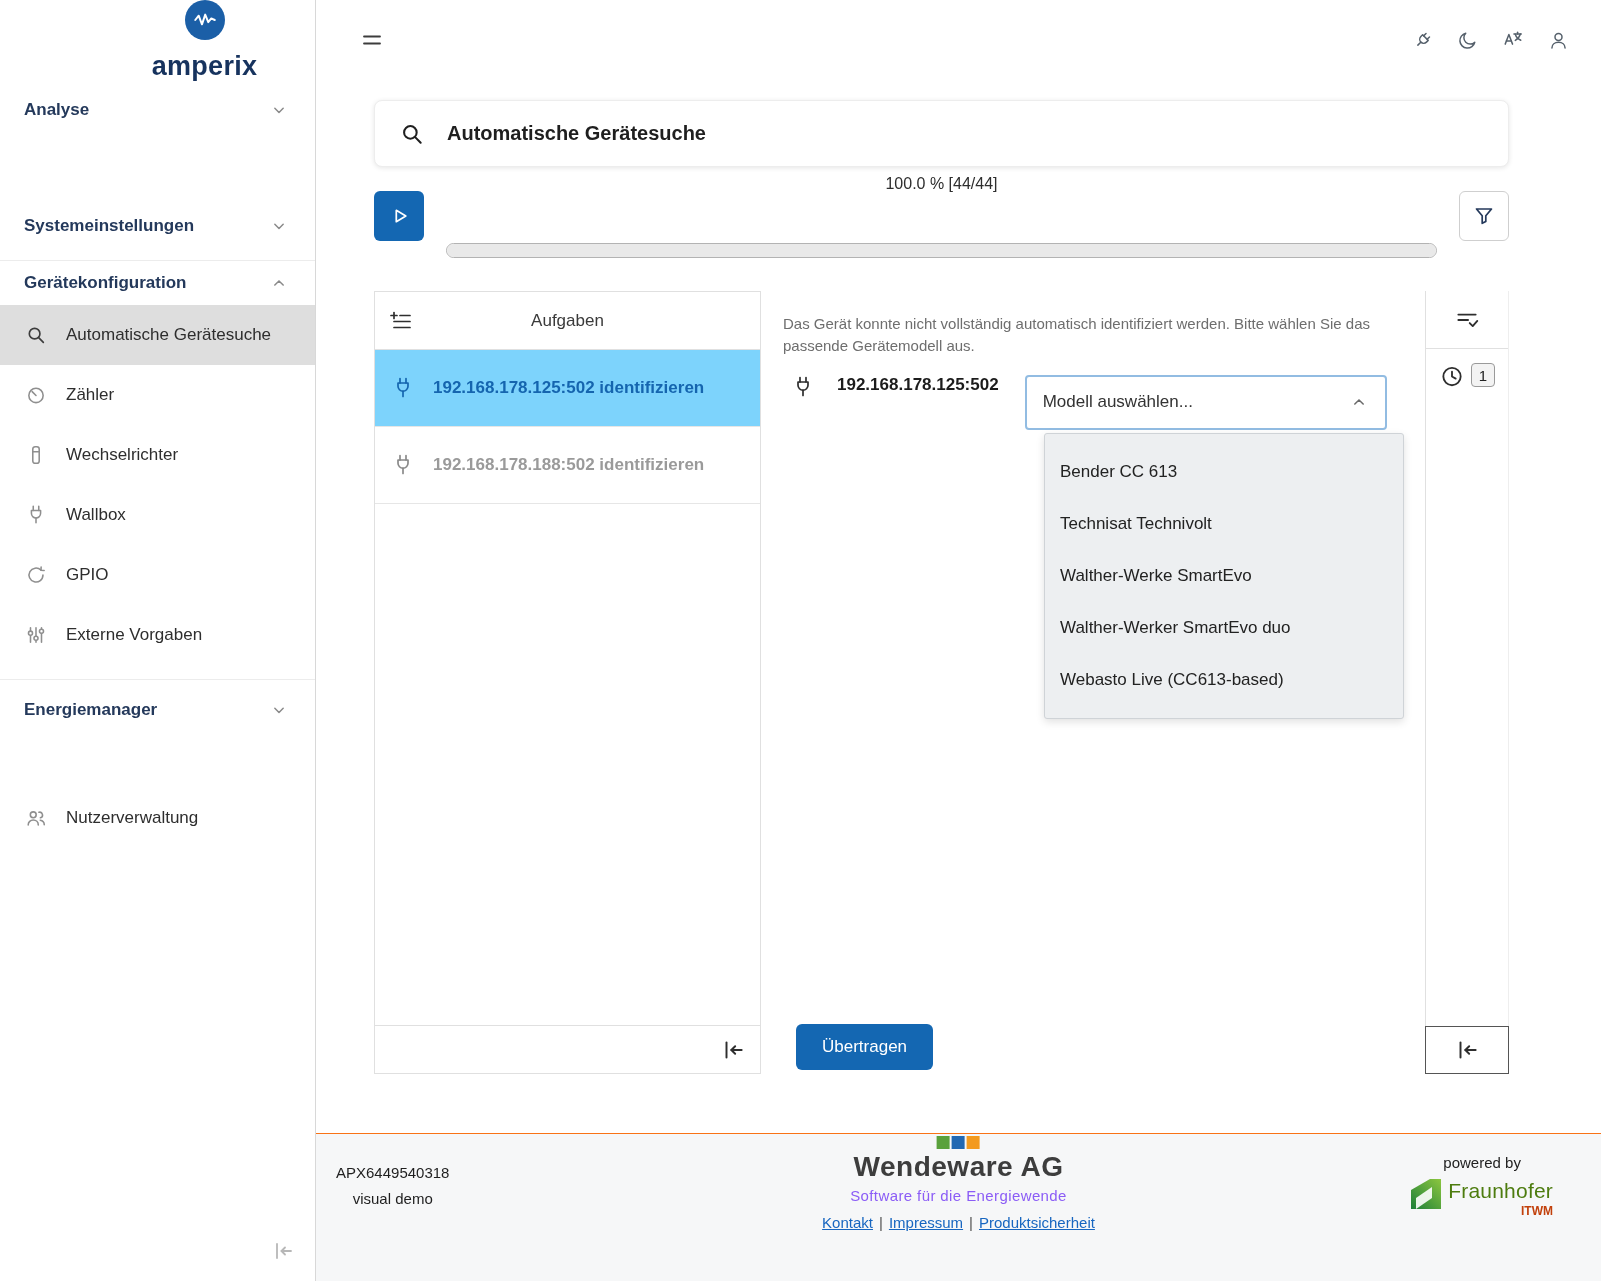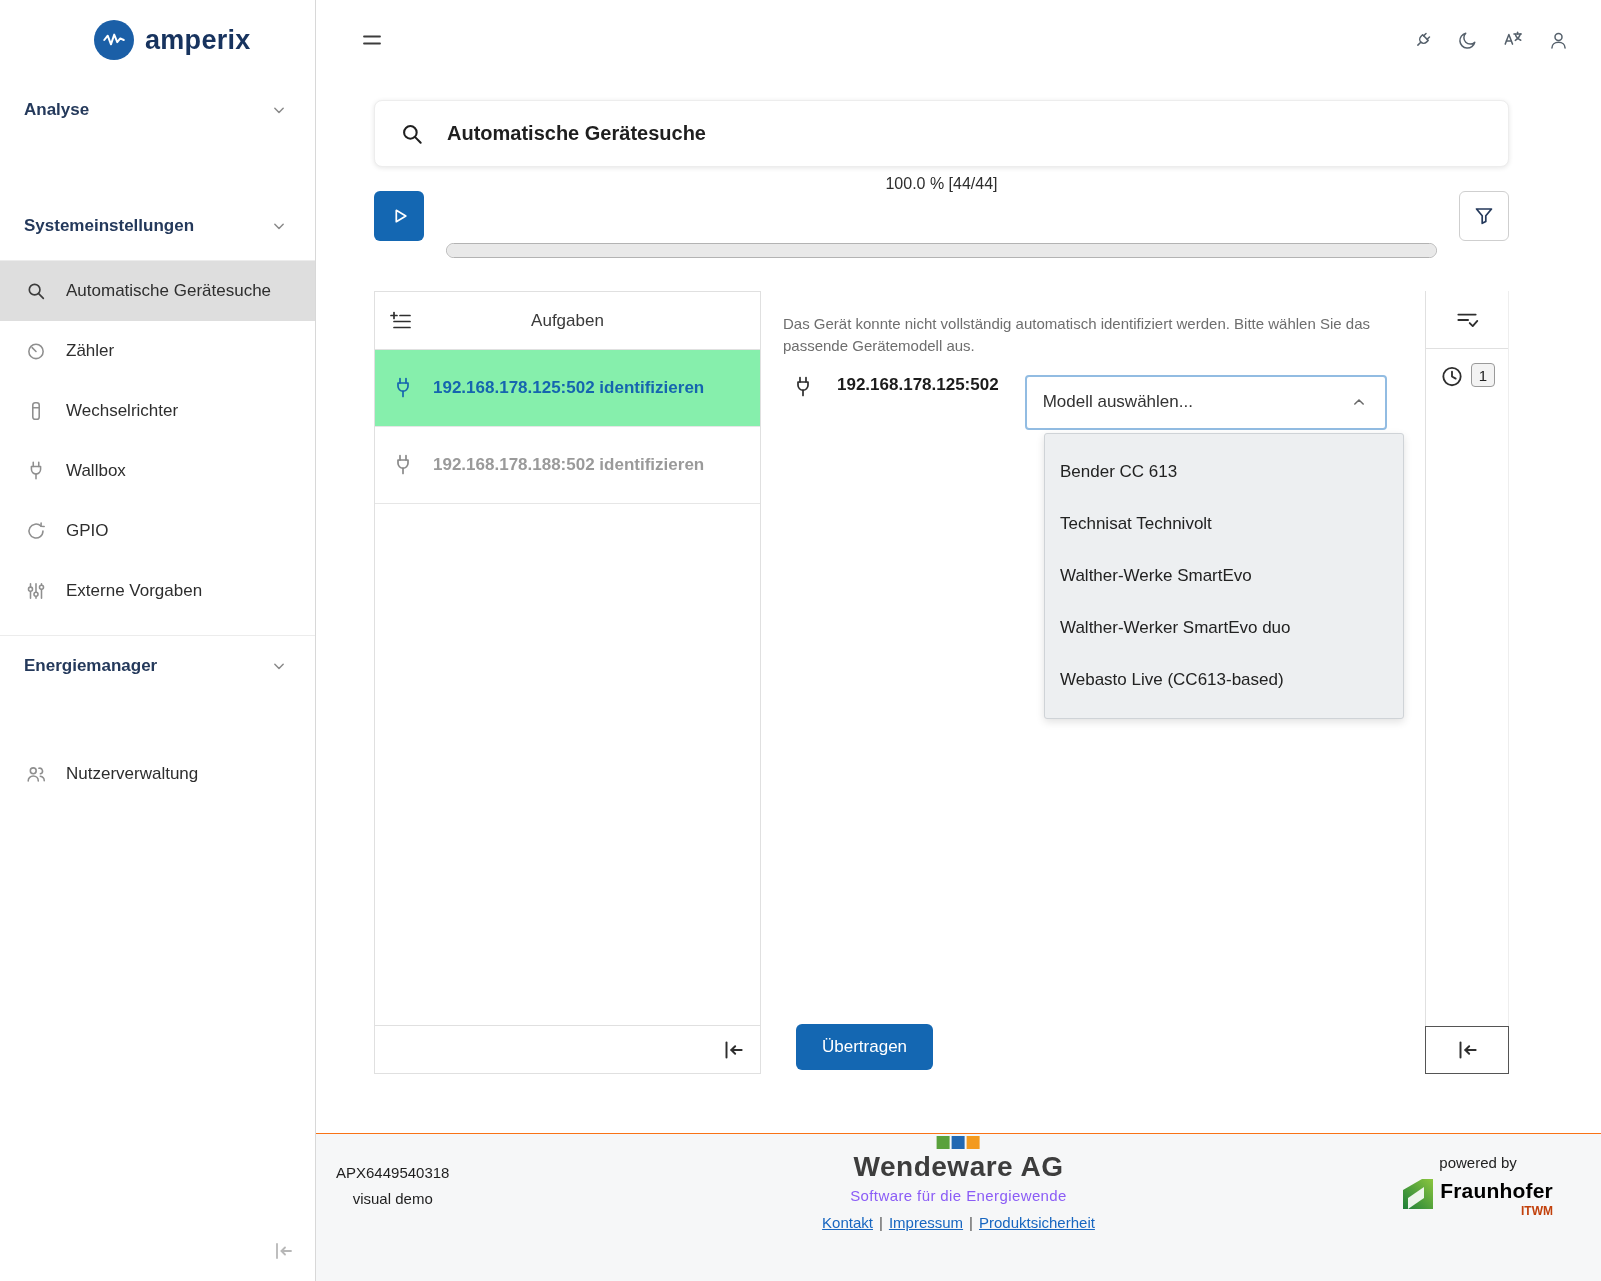--- a/index.html
+++ b/index.html
@@ -4,21 +4,21 @@
 <title>amperix</title>
 <style>
   * { margin:0; padding:0; box-sizing:border-box; }
   html,body { width:1601px; height:1281px; }
   body { font-family:"Liberation Sans","DejaVu Sans",sans-serif; background:#fff; color:#222; overflow:hidden; }
   svg { display:block; }
   .app { display:flex; width:100%; height:100%; }
 
   
   .sidebar { width:316px; min-width:316px; background:#fff; border-right:1px solid #d8d8d8; display:flex; flex-direction:column; position:relative; }
-  .logo-row { height:80px; display:flex; align-items:center; padding-left:94px; gap:11px; }
+  .logo-row { height:80px; display:flex; align-items:center; padding-left:94px; gap:11px;flex-direction:column; }
   .logo-mark { width:40px; height:40px; border-radius:50%; background:#1b5fa7; display:flex; align-items:center; justify-content:center; color:#fff; flex:0 0 auto; }
   .brand-name { font-size:27px; font-weight:600; color:#17335e; letter-spacing:.3px; }
   .nav { padding-top:8px; display:flex; flex-direction:column; flex:1; }
   .nav-header { display:flex; align-items:center; justify-content:space-between; padding:0 26px 0 24px; height:44px; font-size:17px; font-weight:700; color:#24395b; cursor:pointer; }
   .nav-header .chev { color:#8a8a8a; }
   #sec-analyse { margin-bottom:72px; }
   #sec-system { margin-bottom:12px; }
   .nav-group { border-top:1px solid #ececec; border-bottom:1px solid #ececec; padding-bottom:14px; }
   #sec-energie { margin-top:8px; }
   .nav-item { display:flex; align-items:center; gap:18px; height:60px; padding:0 24px; font-size:17px; color:#2e2e2e; cursor:pointer; }
@@ -50,21 +50,21 @@
 
   .workspace { margin-top:50px; display:flex; height:783px; }
 
   
   .tasks-panel { width:387px; min-width:387px; border:1px solid #e0e0e0; display:flex; flex-direction:column; background:#fff; }
   .tasks-header { height:58px; border-bottom:1px solid #e0e0e0; position:relative; display:flex; align-items:center; justify-content:center; font-size:17px; color:#3a3a3a; }
   .tasks-header .icon { position:absolute; left:14px; color:#2e2e2e; }
   .task-item { height:77px; display:flex; align-items:center; gap:18px; padding:0 16px; border-bottom:1px solid #e6e6e6; cursor:pointer; background:#fff; }
   .task-item .icon { color:#8a8a8a; flex:0 0 auto; }
   .task-item .label { font-size:17px; font-weight:700; color:#9a9a9a; }
-  .task-item.selected { background:#86efac; }
+  .task-item.selected { background:#7dd3fc; }
   .task-item.selected .icon { color:#1565af; }
   .task-item.selected .label { color:#1565af; }
   .tasks-footer { margin-top:auto; height:48px; border-top:1px solid #e0e0e0; display:flex; align-items:center; justify-content:flex-end; padding:0 14px; }
   .tasks-footer .cbtn { background:none; border:none; color:#2e2e2e; cursor:pointer; }
 
   
   .detail-panel { flex:1; position:relative; display:flex; flex-direction:column; padding:22px 20px 2px 22px; }
   .detail-message { font-size:15px; color:#6e6e6e; line-height:1.45; max-width:600px; }
   .device-row { margin-top:18px; display:flex; align-items:flex-start; }
   .device-row .icon { color:#2e2e2e; margin-left:8px; flex:0 0 auto; }
@@ -94,21 +94,21 @@
   .logo-squares span { width:13px; height:13px; display:inline-block; }
   .company { font-size:28px; font-weight:700; color:#3d3d3d; margin-top:2px; letter-spacing:.5px; }
   .tagline { font-size:15px; color:#8b5cf6; margin-top:4px; letter-spacing:.4px; }
   .footer-links { margin-top:10px; font-size:15px; color:#555; }
   .footer-links a { color:#1766c0; text-decoration:underline; cursor:pointer; }
   .footer-links .sep { margin:0 6px; color:#555; }
   .footer-right { position:absolute; right:48px; top:20px; text-align:center; }
   .powered { font-size:15px; color:#222; }
   .fraunhofer { margin-top:8px; display:flex; align-items:flex-start; gap:7px; }
   .fh-text { text-align:right; }
-  .fh-name { display:block; font-size:21px; font-weight:700; color:#000000; letter-spacing:.2px; }
+  .fh-name { display:block; font-size:21px; font-weight:400; color:#4d7c0f; letter-spacing:.2px; }
   .fh-sub { display:block; font-size:12px; font-weight:700; color:#c2410c; margin-top:1px; }
 </style>
 </head>
 <body>
 
 <div class="app">
 
   <aside class="sidebar">
     <div class="logo-row">
       <span class="logo-mark">
@@ -133,20 +133,28 @@
       <div class="nav-header" id="sec-system">
         <span>Systemeinstellungen</span>
         <span class="chev">
           <svg width="20" height="20" viewBox="0 0 24 24" fill="none" stroke="currentColor" stroke-width="1.8" stroke-linecap="round" stroke-linejoin="round">
               <polyline points="7,10 12,15 17,10"></polyline>
             </svg>
         </span>
       </div>
 
       <div class="nav-group">
+        <div class="nav-header">
+          <span>Gerätekonfiguration</span>
+          <span class="chev">
+            <svg width="20" height="20" viewBox="0 0 24 24" fill="none" stroke="currentColor" stroke-width="1.8" stroke-linecap="round" stroke-linejoin="round">
+                <polyline points="7,14.5 12,9.5 17,14.5"></polyline>
+              </svg>
+          </span>
+        </div>
 
         <div class="nav-item selected">
           <span class="icon">
             <svg width="22" height="22" viewBox="0 0 24 24" fill="none" stroke="currentColor" stroke-width="1.8" stroke-linecap="round">
                 <circle cx="10.5" cy="10.5" r="5.8"></circle>
                 <line x1="14.9" y1="14.9" x2="20" y2="20"></line>
               </svg>
           </span>
           <span class="label">Automatische Gerätesuche</span>
         </div>

